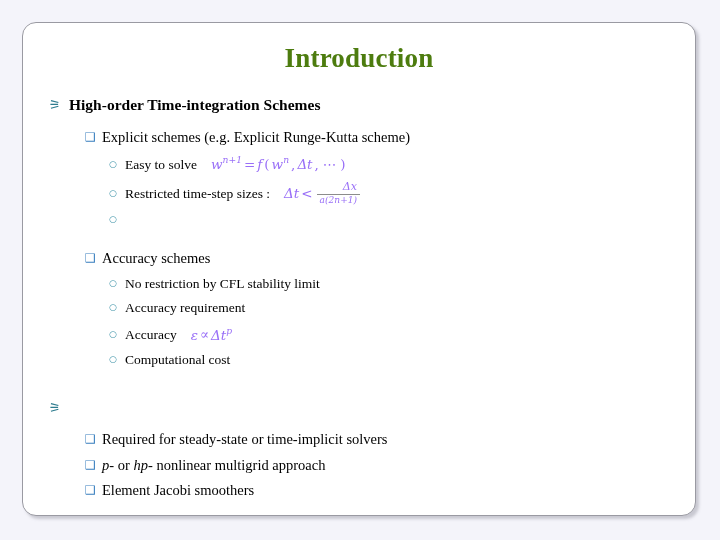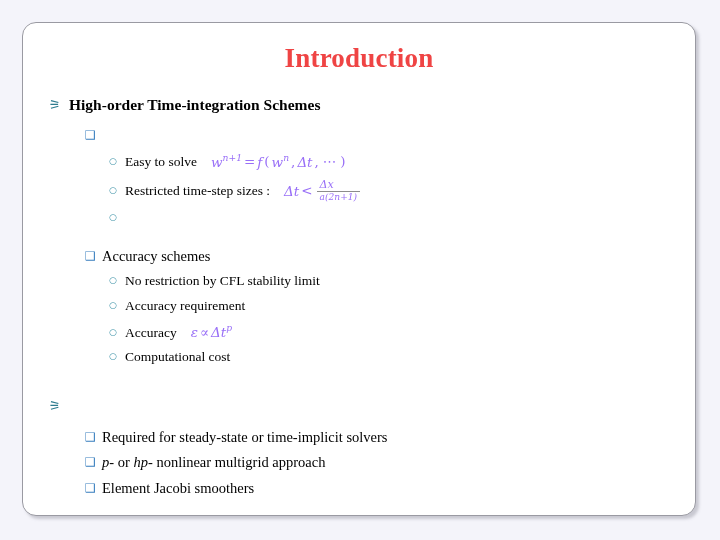--- a/index.html
+++ b/index.html
@@ -28,21 +28,21 @@
     overflow: hidden;
   }
 
   
   #slide-title {
     position: absolute;
     left: 0;
     top: 20px;
     width: 100%;
     text-align: center;
-    color: #ef4444;
+    color: #4d7c0f;
     font-size: 27px;
     font-weight: bold;
     font-family: "Liberation Serif", "DejaVu Serif", serif;
     letter-spacing: 0.2px;
   }
 
   
   #body-area {
     position: absolute;
     left: 0;
@@ -122,21 +122,21 @@
     vertical-align: super;
     font-style: italic;
   }
   .math .op {
     font-style: normal;
     padding: 0 2px;
   }
   .frac {
     display: inline-block;
     vertical-align: middle;
-    text-align: left;
+    text-align: right;
     font-size: 0.82em;
     line-height: 1.05;
     margin: 0 2px;
     transform: translateY(-1px);
   }
   .frac .num {
     display: block;
     padding: 0 3px 1px 3px;
     border-bottom: 1px solid #7d7d7d;
   }
@@ -159,20 +159,21 @@
 
     <div class="row lvl1">
       <span class="bullet">⚞</span>
       <span>High-order Time-integration Schemes</span>
     </div>
 
     <div class="gap-md"></div>
 
     <div class="row lvl2">
       <span class="bullet">❑</span>
+      <span>Explicit schemes (e.g. Explicit Runge-Kutta scheme)</span>
     </div>
 
     <div class="gap-sm"></div>
 
     <div class="row lvl3">
       <span class="bullet">○</span>
       <span>Easy to solve</span>
       <span class="math">
         <span>w</span><span class="up">n+1</span><span class="op">=</span><span>f</span><span class="op">(</span><span>w</span><span class="up">n</span><span class="op">,</span><span>Δt</span><span class="op">,</span><span class="op">⋯</span><span class="op">)</span>
       </span>

